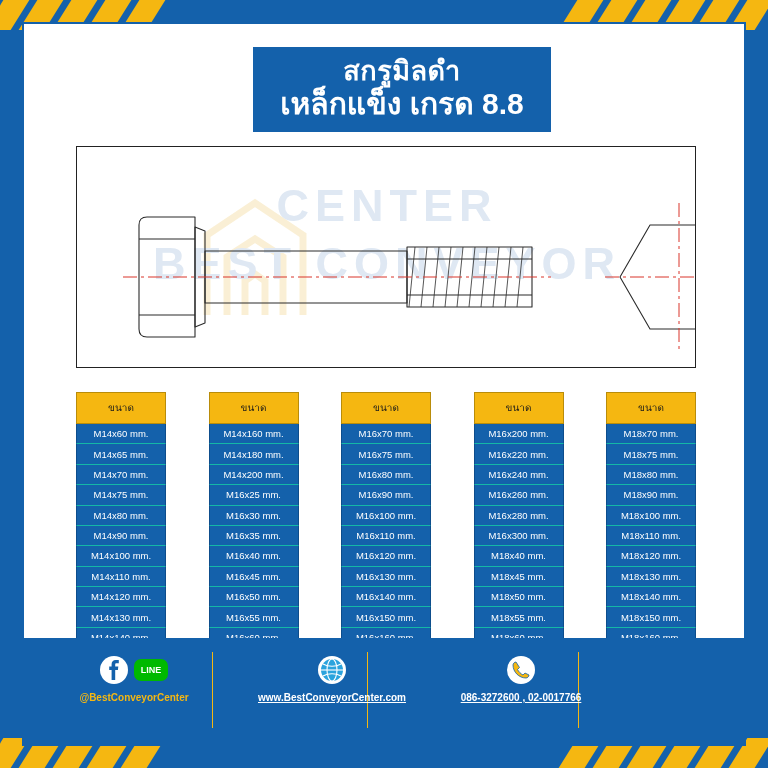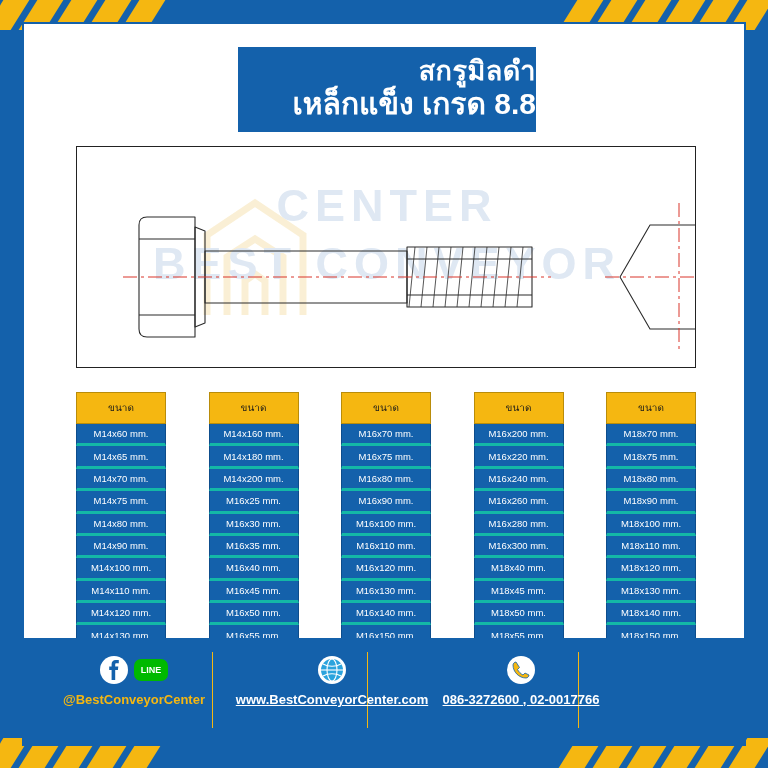--- a/index.html
+++ b/index.html
@@ -35,25 +35,25 @@
     position: absolute;
     left: 22px; top: 22px;
     width: 724px; height: 724px;
     background: #ffffff;
     border: 2px solid #1461ab;
   }
 
   
   .title-banner {
     position: absolute;
-    left: 214px; top: 23px;
+    left: 229px; top: 23px;
     width: 298px; height: 85px;
     background: #1461ab;
     color: #fff;
-    text-align: right;
+    text-align: center;
     padding-top: 7px;
   }
   .title-line1 {
     font-size: 27px; font-weight: bold; line-height: 34px;
     letter-spacing: .5px;
   }
   .title-line2 {
     font-size: 30px; font-weight: bold; line-height: 32px;
   }
 
@@ -103,21 +103,21 @@
     font-weight: normal;
   }
   .cell {
     background: #1461ab;
     color: #ffffff;
     font-size: 9.5px;
     text-align: center;
     padding: 4.2px 0;
     border-left: 1px solid #0d4d8c;
     border-right: 1px solid #0d4d8c;
-    border-bottom: 3px solid #14b8a6;
+    border-bottom: 1px solid #14b8a6;
   }
 
   
   .footer {
     position: absolute;
     left: 22px; top: 638px;
     width: 724px; height: 108px;
     background: #1461ab;
   }
   .footer-inner {
@@ -128,21 +128,21 @@
     padding: 0 12px;
   }
   .fcol {
     display: flex; flex-direction: column; align-items: center;
     gap: 8px;
   }
   .fcol.c1 { width: 184px; }
   .fcol.c2 { width: 150px; }
   .fcol.c3 { width: 212px; }
   .fcol.c4 { width: 166px; }
-  .ftext { color: #f5b711; font-size: 13px; font-weight: bold; white-space: nowrap; }
+  .ftext { color: #f5b711; font-size: 10px; font-weight: bold; white-space: nowrap; }
   .ftext.white { color: #ffffff; text-decoration: underline; }
   .icon-row { display: flex; align-items: center; gap: 6px; }
   .circ {
     width: 28px; height: 28px; border-radius: 50%;
     background: #fff;
     display: flex; align-items: center; justify-content: center;
   }
   .sep {
     position: absolute;
     top: 14px; width: 1px; height: 76px;

